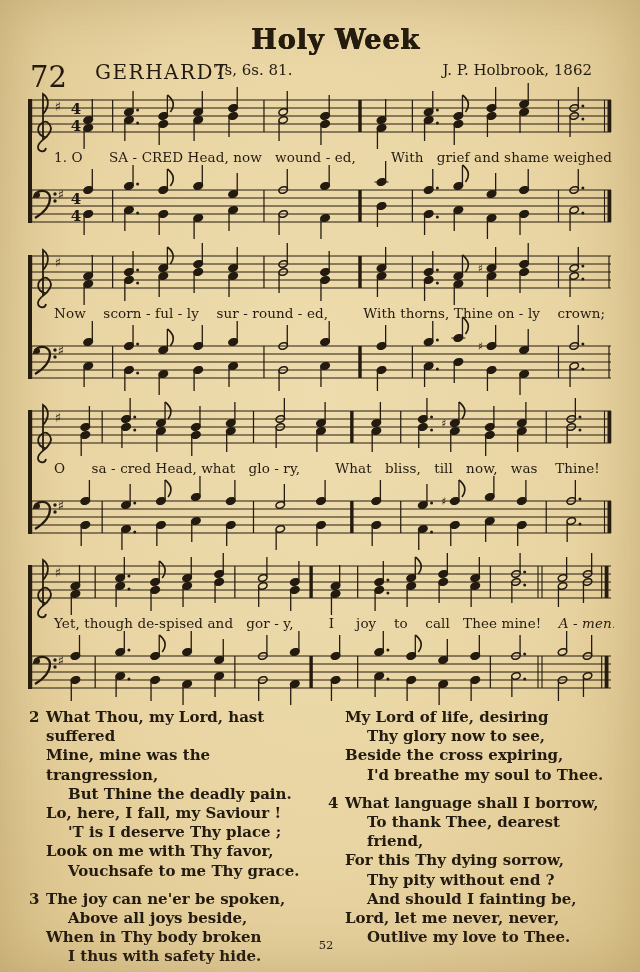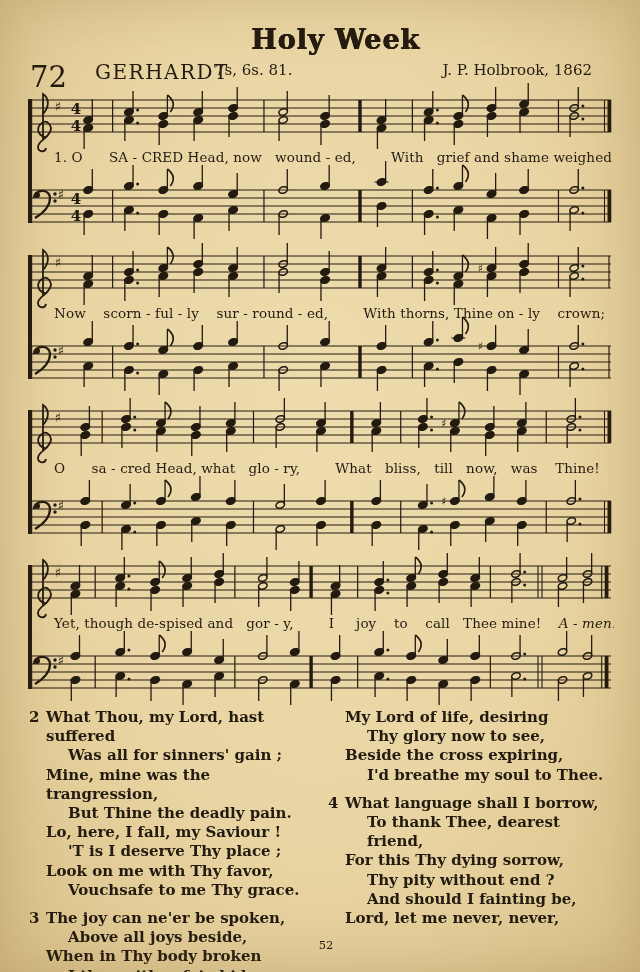--- a/index.html
+++ b/index.html
@@ -730,21 +730,20 @@
         <line x1="561.656" y1="16.5" x2="561.656" y2="-3" stroke="#241b10" stroke-width="1.3"></line>
         <ellipse cx="557.5559999999999" cy="38" rx="4.4" ry="3.1" transform="rotate(-20 557.5559999999999 38)" fill="none" stroke="#241b10" stroke-width="1.6"></ellipse>
         <line x1="553.4559999999999" y1="39.5" x2="553.4559999999999" y2="59" stroke="#241b10" stroke-width="1.3"></line>
       </svg>
   </div>
 
   <div class="verses">
     <div class="vcol" id="vcol-left">
         <div class="verse">
           <p><span class="vnum">2</span>What Thou, my Lord, hast suffered</p>
-          <p class="ind">Was all for sinners' gain ;</p>
           <p>Mine, mine was the trangression,</p>
           <p class="ind">But Thine the deadly pain.</p>
           <p>Lo, here, I fall, my Saviour !</p>
           <p class="ind">'T is I deserve Thy place ;</p>
           <p>Look on me with Thy favor,</p>
           <p class="ind">Vouchsafe to me Thy grace.</p>
         </div>
         <div class="verse">
           <p><span class="vnum">3</span>The joy can ne'er be spoken,</p>
           <p class="ind">Above all joys beside,</p>
@@ -759,18 +758,19 @@
           <p>Beside the cross expiring,</p>
           <p class="ind">I'd breathe my soul to Thee.</p>
         </div>
         <div class="verse">
           <p><span class="vnum">4</span>What language shall I borrow,</p>
           <p class="ind">To thank Thee, dearest friend,</p>
           <p>For this Thy dying sorrow,</p>
           <p class="ind">Thy pity without end ?</p>
           <p class="ind">And should I fainting be,</p>
           <p>Lord, let me never, never,</p>
+          <p class="ind">Outlive my love to Thee.</p>
         </div>
       </div>
   </div>
 
   <div class="pageno">52</div>
 </div>
 
 </body></html>

